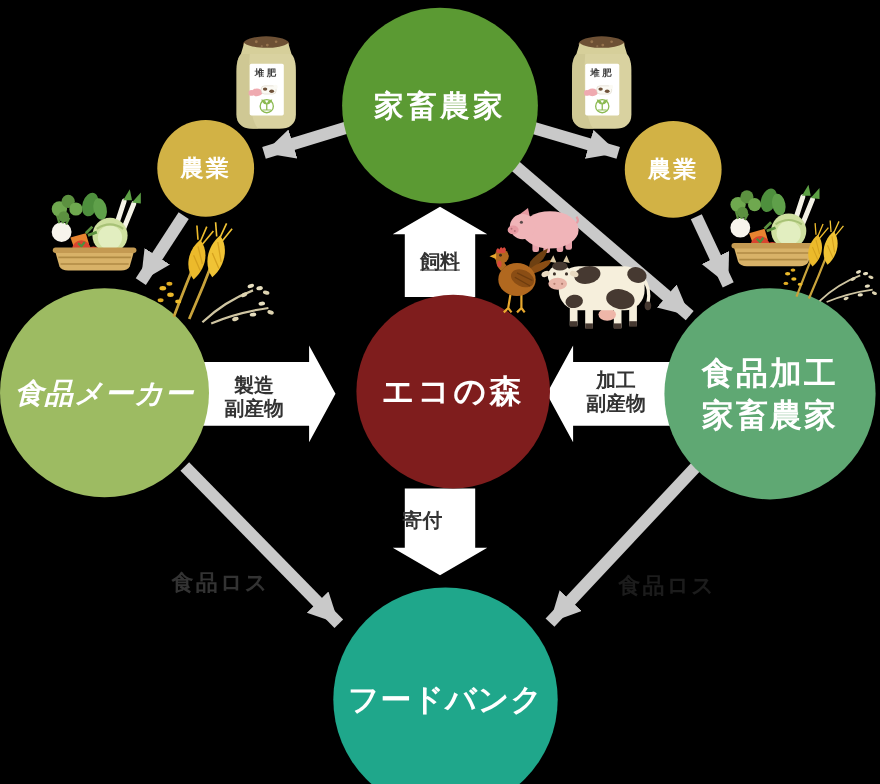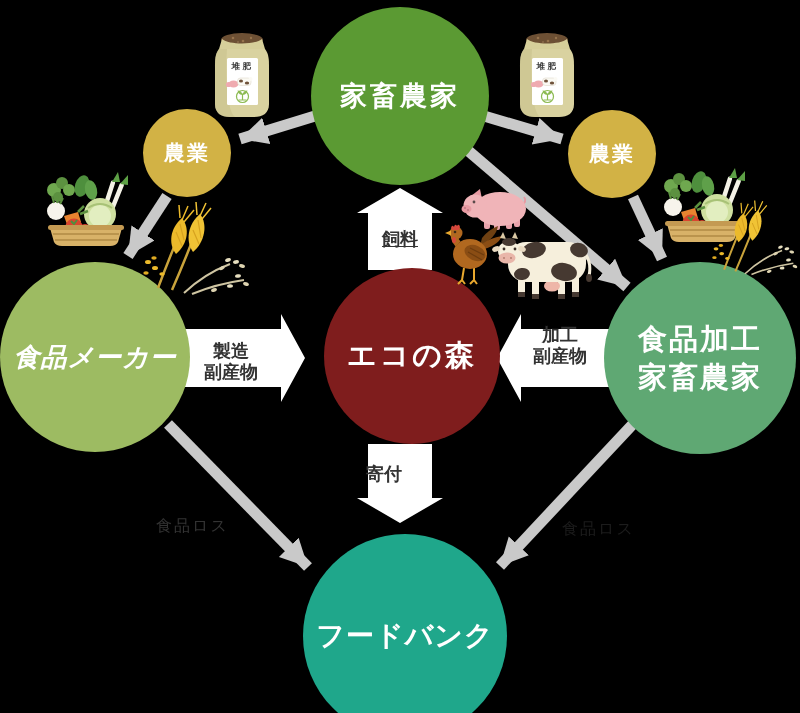--- a/index.html
+++ b/index.html
@@ -18,25 +18,25 @@
   .c-agri-right{left:568px;top:110px;width:88px;height:88px;background:#d2b245;font-size:21px;letter-spacing:2px;}
   .c-maker{left:0px;top:262px;width:190px;height:190px;background:#9dbb62;font-size:26px;letter-spacing:1px;font-style:italic;}
   .c-eco{left:324px;top:268px;width:176px;height:176px;background:#7f1d1d;font-size:29px;letter-spacing:3px;}
   .c-factory{left:604px;top:262px;width:192px;height:192px;background:#5fa873;font-size:29px;letter-spacing:2px;line-height:38px;}
   .c-foodbank{left:303px;top:534px;width:204px;height:204px;background:#1fa78b;font-size:28px;letter-spacing:1px;}
   .flow-label{
     position:absolute;z-index:3;color:#333;font-weight:bold;font-size:18px;
     line-height:21px;text-align:center;width:96px;
   }
   .fl-manufacturing{left:183px;top:340px;}
-  .fl-processing{left:512px;top:324px;}
+  .fl-processing{left:512px;top:336px;}
   .fl-feed{left:352px;top:228px;text-decoration:underline;}
   .fl-donation{left:336px;top:463px;}
   .food-loss{
-    position:absolute;z-index:3;font-weight:normal;font-size:16px;letter-spacing:2px;
+    position:absolute;z-index:3;font-weight:bold;font-size:20px;letter-spacing:2px;
   }
   .food-loss-left{left:156px;top:516px;color:#333333;}
   .food-loss-right{left:562px;top:519px;color:#1c1c1c;}
   .illus{position:absolute;z-index:4;}
   .i-bag-left{left:213px;top:26px;}
   .i-bag-right{left:518px;top:26px;}
   .i-veg-left{left:36px;top:170px;}
   .i-veg-right{left:653px;top:166px;}
   .i-wheat-left{left:138px;top:200px;}
   .i-wheat-right{left:708px;top:190px;}

